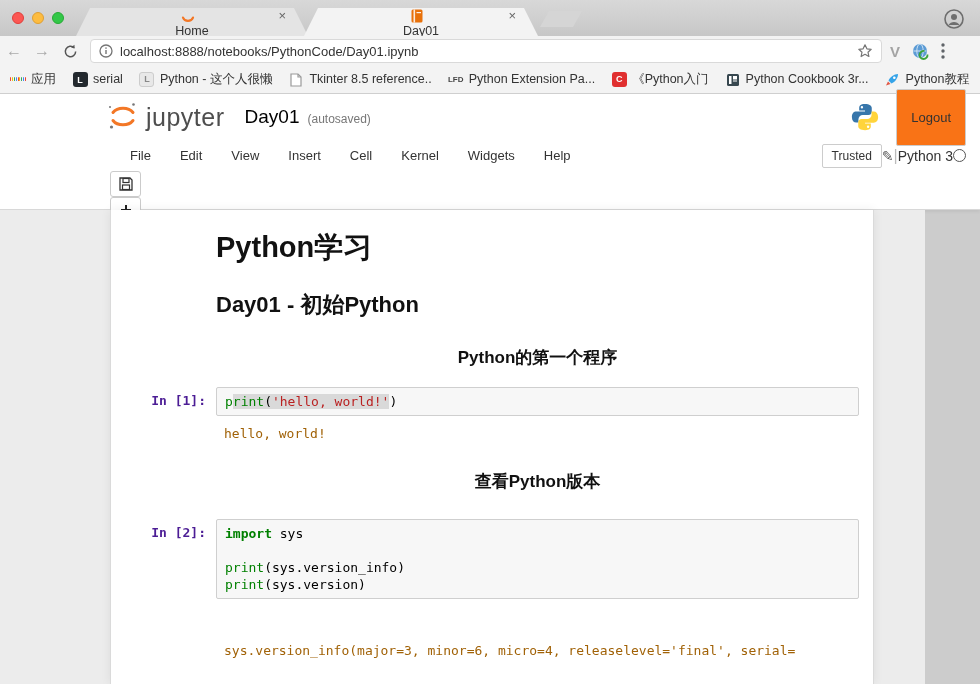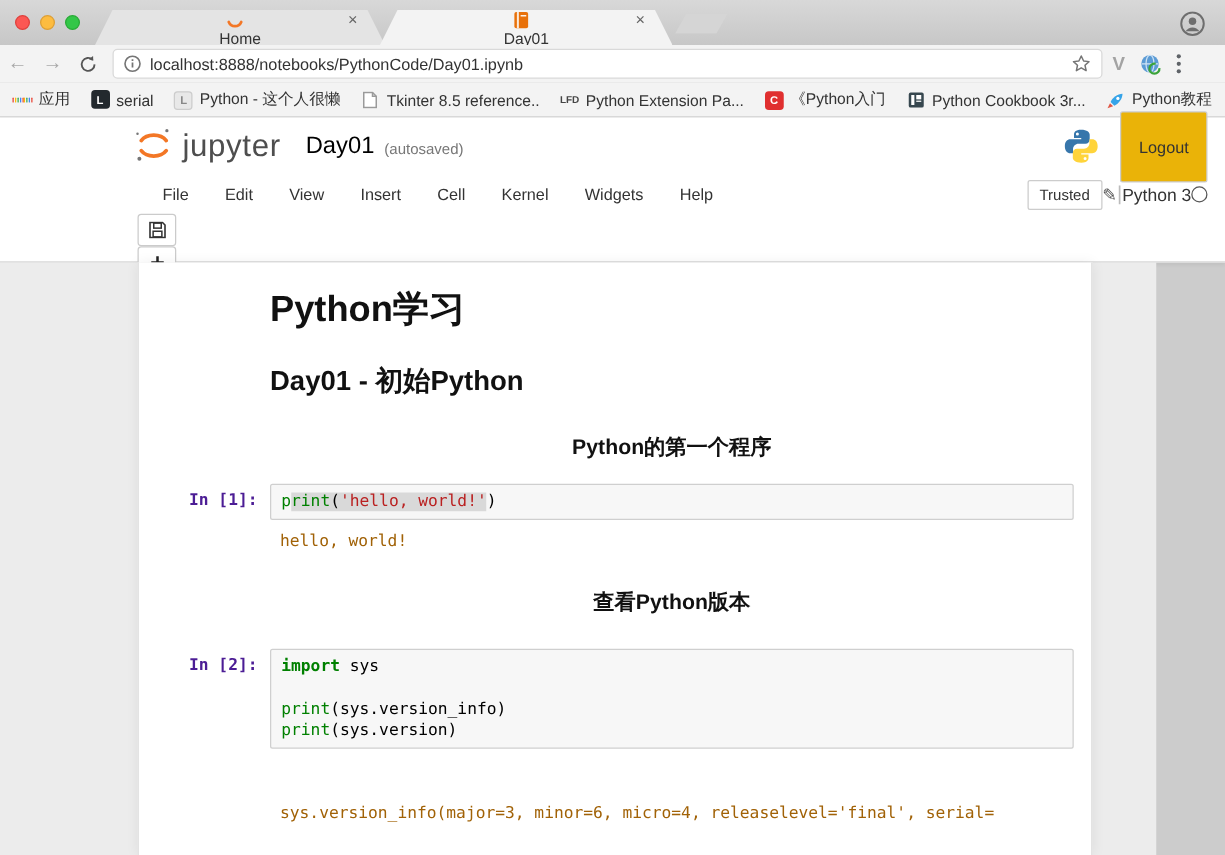--- a/index.html
+++ b/index.html
@@ -33,38 +33,38 @@
   .urlbox { margin-left:6px; width:792px; height:24px; background:#fff; border:1px solid #D9D9D9;
     border-radius:4px; display:flex; align-items:center; padding:0 8px; }
   .url-text { flex:1; font-size:13px; color:#333; margin-left:7px; white-space:nowrap; overflow:hidden; }
   .ext-icons { display:flex; align-items:center; margin-left:8px; gap:12px; }
   .v-ext { font-weight:bold; color:#A3A3A3; font-size:15px; }
 
   
   .bm-row { position:absolute; top:66px; left:0; width:980px; height:28px; background:#F3F3F3;
     border-bottom:1px solid #CFCFCF; display:flex; align-items:center; padding:0 10px;
     font-size:12.5px; color:#333; }
-  .bm-item { display:flex; align-items:flex-end; margin-right:16px; white-space:nowrap; }
+  .bm-item { display:flex; align-items:flex-start; margin-right:16px; white-space:nowrap; }
   .bm-item .bicon { width:16px; height:16px; margin-right:5px; display:inline-flex;
     align-items:center; justify-content:center; flex:0 0 auto; }
   .apps-grid { display:grid; grid-template-columns:repeat(3,4px); grid-gap:1px; }
   .apps-grid i { width:4px; height:4px; border-radius:1px; }
   .sq { width:15px; height:15px; border-radius:3px; display:flex; align-items:center;
     justify-content:center; color:#fff; font-size:9px; font-weight:bold; }
   .lfd-txt { font-size:8px; font-weight:bold; color:#444; letter-spacing:0; }
 
   
   .jp-header { position:absolute; top:94px; left:0; width:980px; height:116px; background:#fff;
     border-bottom:1px solid #D8D8D8; box-shadow:0 2px 3px rgba(0,0,0,.06); }
   .jp-toprow { height:46px; display:flex; align-items:center; padding:0 14px 0 106px; }
   .jp-wordmark { font-size:25px; color:#4E4E4E; letter-spacing:.5px; margin-left:6px; }
   .jp-title { font-size:19px; color:#000; margin-left:20px; }
   .jp-autosaved { font-size:12px; color:#777; margin-left:8px; margin-top:3px; }
   .jp-right { margin-left:auto; display:flex; align-items:center; gap:16px; }
-  .logout-btn { border:1px solid #CCC; border-radius:2px; background:#eab308; font-size:13px;
+  .logout-btn { border:1px solid #CCC; border-radius:2px; background:#f97316; font-size:13px;
     color:#333; padding:20px 14px; }
   .menu-row { height:31px; display:flex; align-items:center; padding:0 14px 0 130px; }
   .menu-item { font-size:13px; color:#333; margin-right:29px; }
   .menu-right { margin-left:auto; display:flex; align-items:center; }
   .trusted-btn { border:1px solid #CCC; border-radius:2px; background:#fff; font-size:12px;
     color:#333; padding:4px 9px; }
   .pencil { color:#555; font-size:14px; }
   .vdiv { color:#BBB; font-size:16px; }
   .kernel-name { font-size:14px; color:#333; }
   .kernel-dot { width:13px; height:13px; border:1.5px solid #555; border-radius:50%; }

